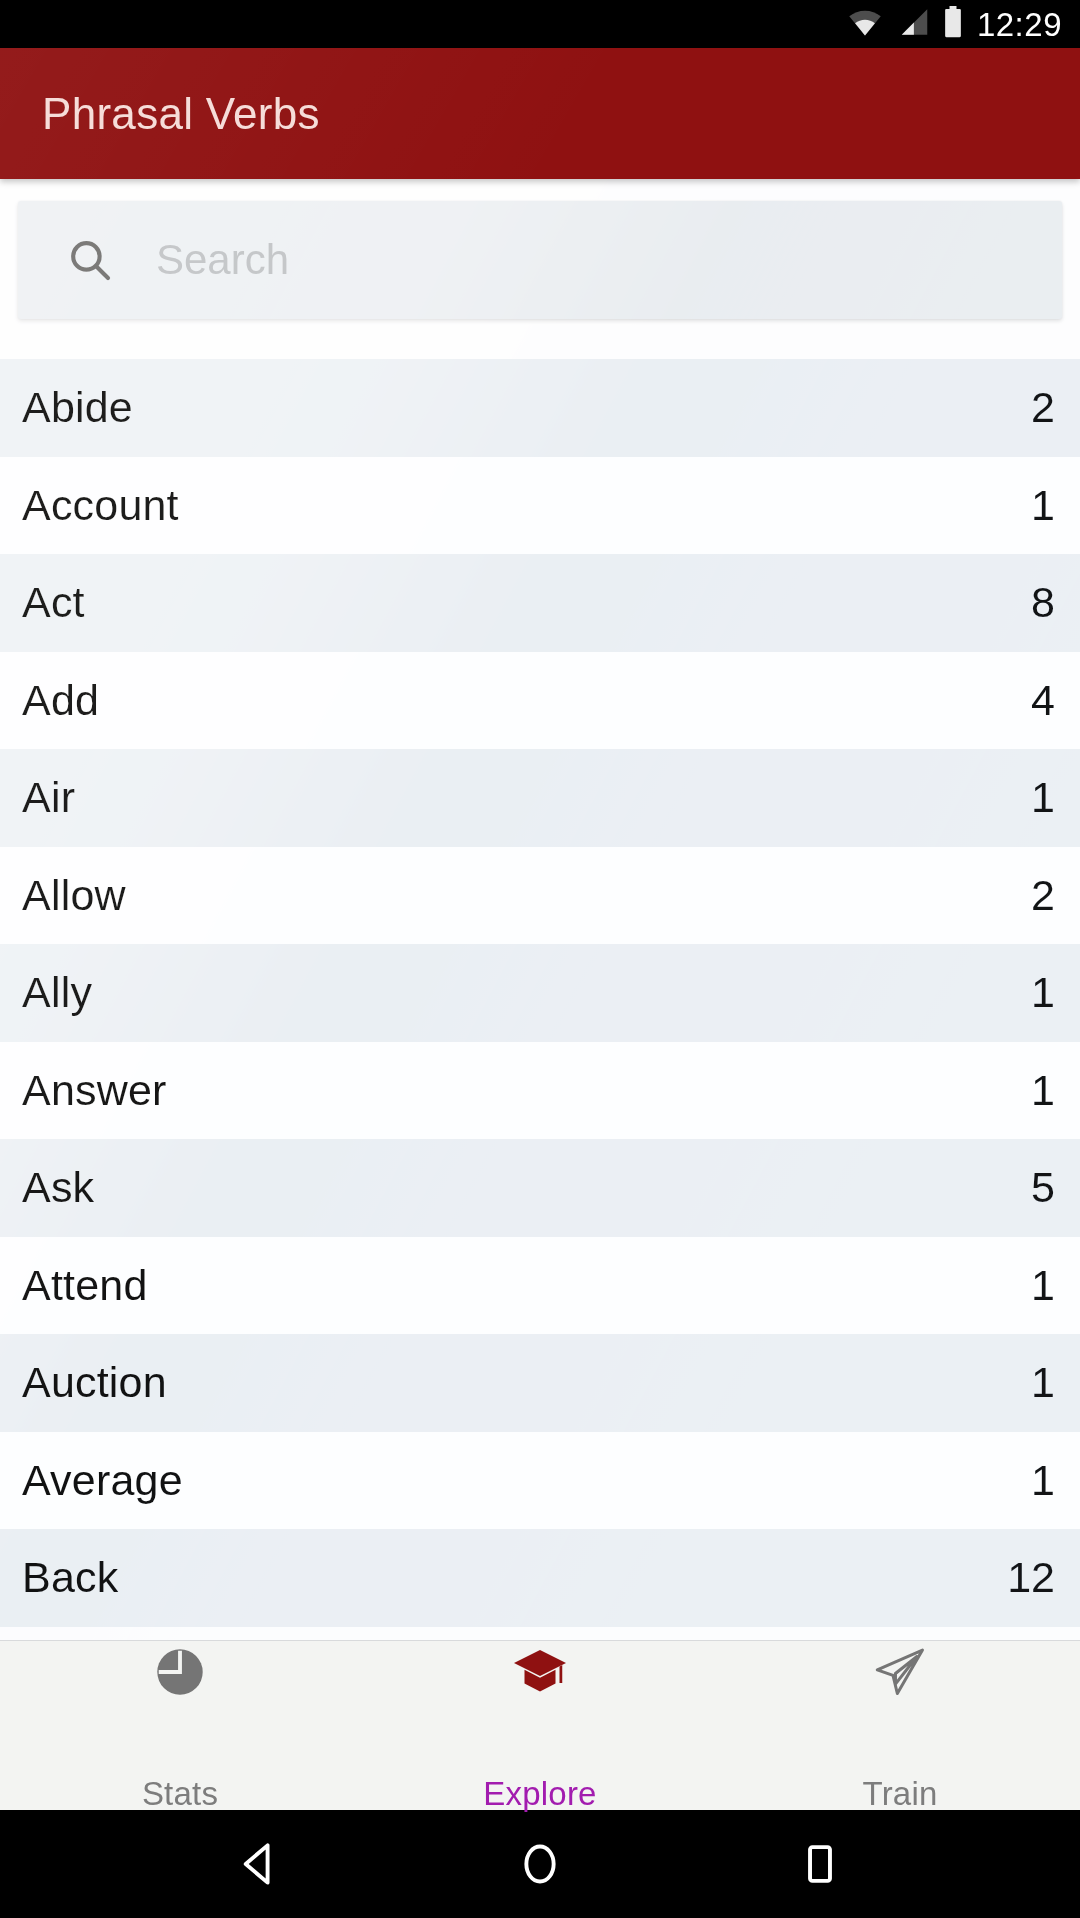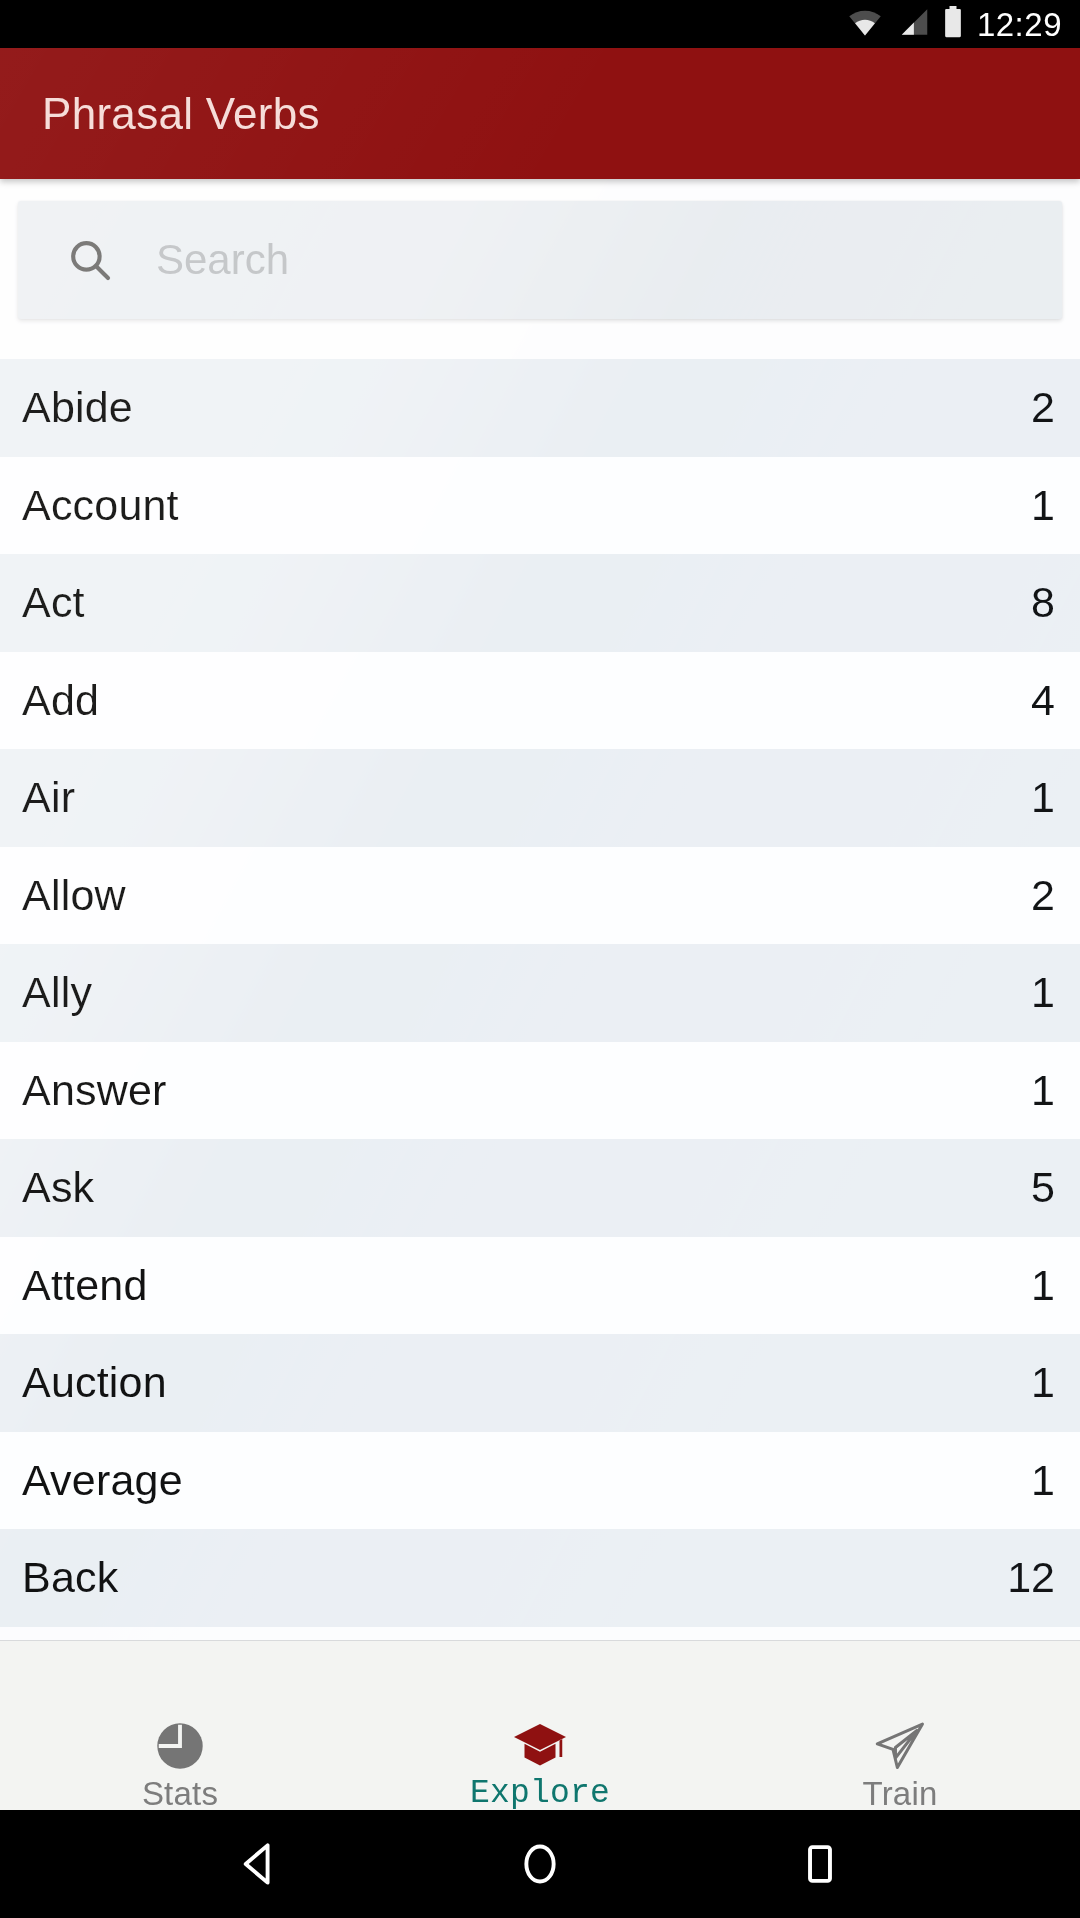--- a/index.html
+++ b/index.html
@@ -110,26 +110,26 @@
   .bottom-nav {
     flex:0 0 170px; height:170px;
     background:#f3f4f2;
     border-top:1px solid #d8dadc;
     display:flex; align-items:center;
     z-index:6;
   }
   .nav-item {
     flex:1 1 0; height:100%;
     display:flex; flex-direction:column;
-    align-items:center; justify-content:flex-end; 
+    align-items:center; justify-content:space-between; 
   }
   .nav-icon { height:62px; display:flex; align-items:center; justify-content:center; }
   .nav-label { font-size:33px; line-height:1; letter-spacing:0.2px; }
   .nav-item.inactive .nav-label { color:#7d7d7d; }
-  .nav-item.active   .nav-label { color:#0f766e;font-family:Liberation Mono, monospace; }
+  .nav-item.active   .nav-label { color:#a21caf; }
 
   
   .android-nav {
     flex:0 0 108px; height:108px; background:#000000;
     display:flex; align-items:center; justify-content:space-around;
     padding:0 120px;
   }
   .android-btn { display:flex; align-items:center; justify-content:center; }
 </style>
 </head>

